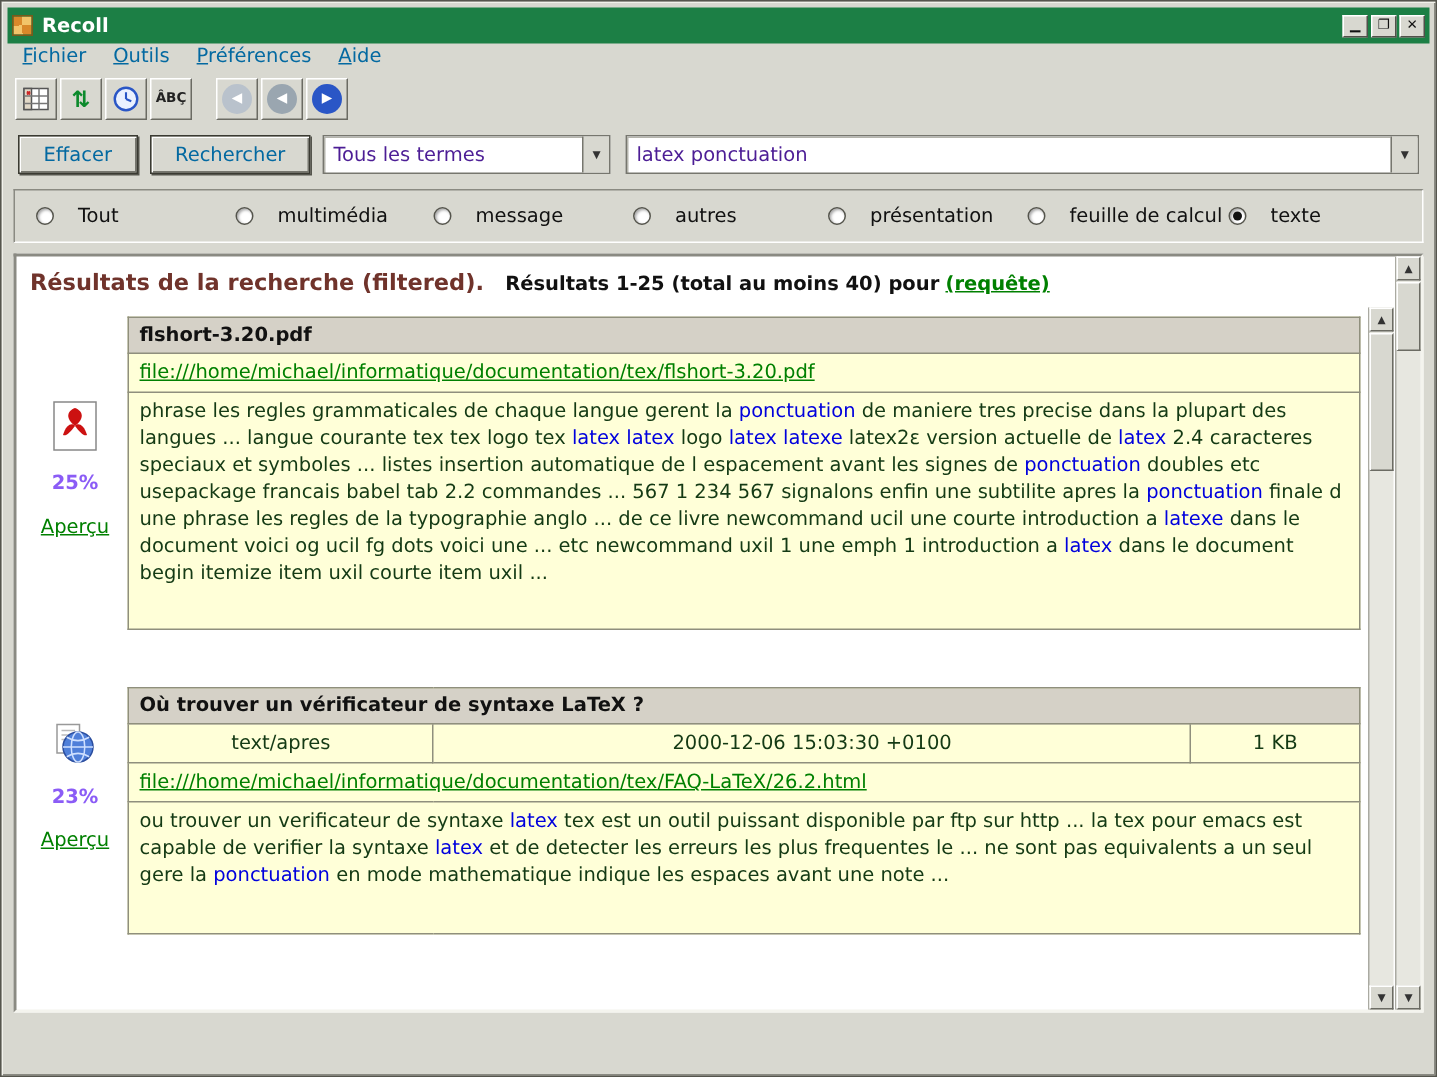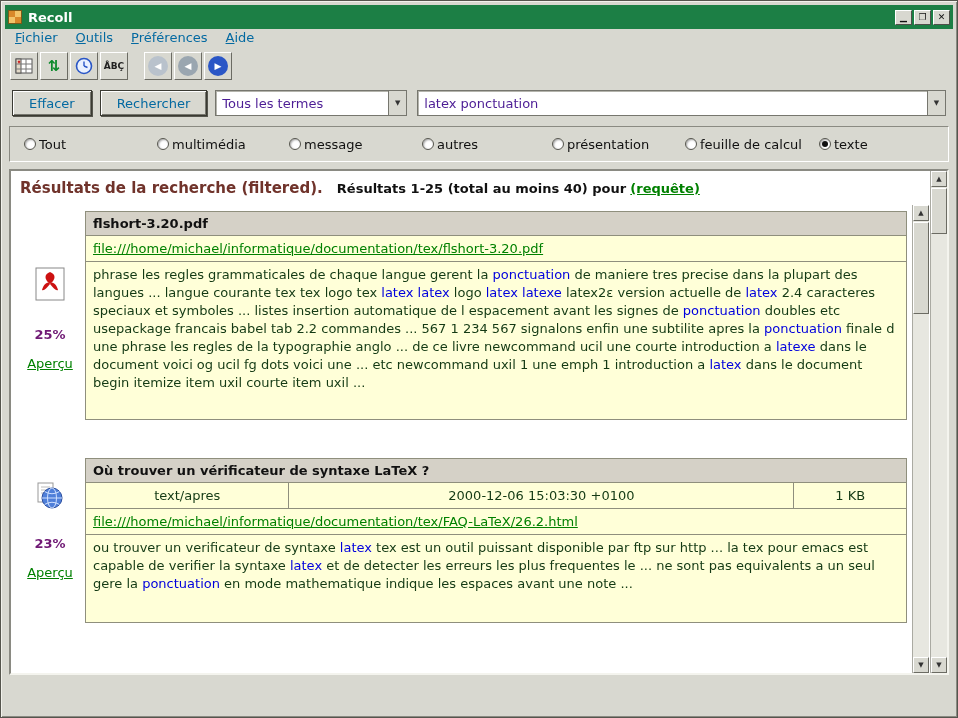--- a/index.html
+++ b/index.html
@@ -55,21 +55,21 @@
   .combo-text { flex:1; border:0; outline:0; background:transparent; padding:0 6px;
                 font-family:"DejaVu Sans", sans-serif; font-size:13px; color:#4c1d95; }
   .combo-arrow { width:18px; background:#d8d8d0; border-left:1px solid #76766e;
                  display:flex; align-items:center; justify-content:center; font-size:7px; color:#333; }
 
   
   .filter-frame { position:absolute; left:8px; top:125px; right:8px; height:36px;
                   border-top:1px solid #8a8a82; border-left:1px solid #8a8a82;
                   border-bottom:1px solid #ffffff; border-right:1px solid #ffffff;
                   display:flex; align-items:center; padding:0 14px; }
-  .radio-opt { display:flex; align-items:center; gap:3px; font-size:13px; color:#111; cursor:default; }
+  .radio-opt { display:flex; align-items:center; gap:16px; font-size:13px; color:#111; cursor:default; }
   .radio { width:12px; height:12px; border-radius:50%; background:#ffffff; position:relative;
            border:1px solid #55554d; box-shadow: inset 1px 1px 2px rgba(0,0,0,.35); flex:0 0 12px; }
   .radio.checked::after { content:''; position:absolute; inset:2px; border-radius:50%; background:#101010; }
   .fo-0{width:133px}.fo-1{width:132px}.fo-2{width:133px}.fo-3{width:130px}
   .fo-4{width:133px}.fo-5{width:134px}.fo-6{flex:1}
 
   
   .results-frame { position:absolute; left:8px; top:168px; right:8px; bottom:42px; background:#ffffff;
                    border-top:2px solid #8a8a82; border-left:2px solid #8a8a82;
                    border-bottom:2px solid #f4f4ee; border-right:2px solid #f4f4ee; }
@@ -78,21 +78,21 @@
   .results-header { padding:8px 8px 2px 9px; font-size:13px; color:#111; }
   .rh-title { color:#70332b; font-weight:bold; font-size:15px; margin-right:10px; }
   .rh-sum { font-weight:bold; }
   .rh-query { color:#008000; font-weight:bold; text-decoration:underline; cursor:pointer; }
 
   .result { display:flex; margin:12px 2px 0 4px; }
   .result-2 { margin-top:38px; }
   .result-side { width:70px; flex:0 0 70px; display:flex; flex-direction:column; align-items:center;
                  font-size:13px; }
   .off-1 { margin-top:56px; } .off-2 { margin-top:24px; }
-  .pct { font-weight:bold; color:#701a75; margin-top:26px; }
+  .pct { font-weight:bold; color:#8b5cf6; margin-top:14px; }
   .preview-link { color:#008000; text-decoration:underline; margin-top:14px; cursor:pointer; }
 
   table.result-table { flex:1; border-collapse:collapse; background:#ffffd8; margin-right:2px;
                        table-layout:fixed; }
   .result-table td { border:1px solid #8f8f7d; font-size:13px; color:#143a14; padding:3px 7px; }
   td.title-cell { background:#d5d1c7; font-weight:bold; color:#111; height:24px; }
   td.meta-cell { text-align:center; height:26px; }
   td.url-cell { height:26px; }
   .url-link { color:#008000; text-decoration:underline; cursor:pointer; }
   td.abstract-cell { line-height:18px; vertical-align:top; padding:4px 7px; }

